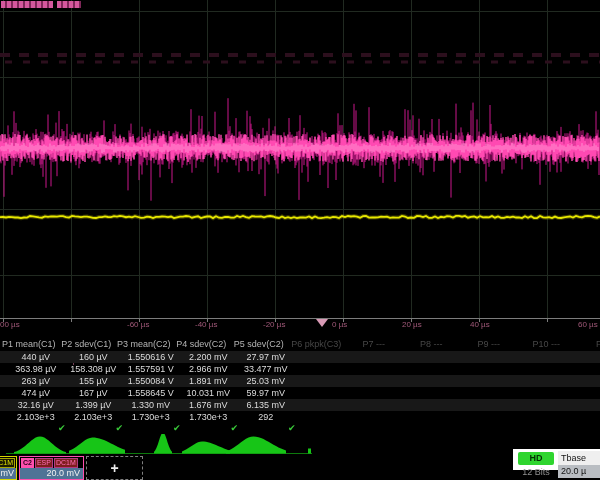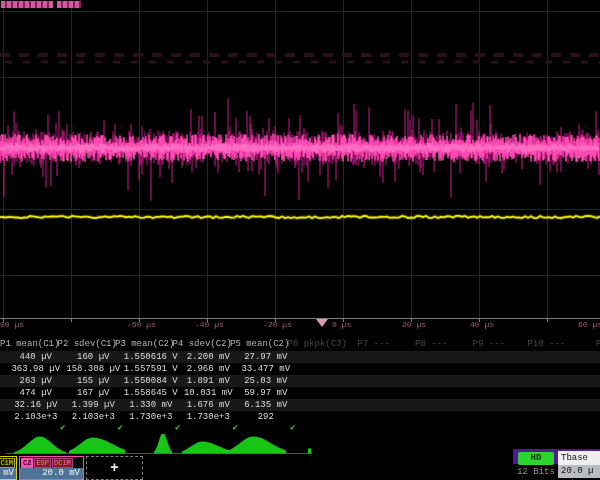--- a/index.html
+++ b/index.html
@@ -1,17 +1,17 @@
 <!DOCTYPE html>
 <html><head>
 <meta charset="utf-8">
 <style>
   html,body{margin:0;padding:0;background:#000;}
   .screen{position:relative;width:600px;height:480px;background:#000;overflow:hidden;
-          font-family:Liberation Mono, monospace;}
+          font-family:Liberation Sans, sans-serif;}
   svg{display:block;position:absolute;left:0;top:0;}
   
   .tlbadge{position:absolute;top:1px;height:7px;
            background:repeating-linear-gradient(90deg,#d4589d 0 4px,#7e2758 4px 6px);}
   
   .time-labels{position:absolute;top:320px;left:0;width:600px;height:12px;
                font-size:8px;color:#a05878;}
   .time-labels span{position:absolute;top:0;white-space:nowrap;}
   
   .mtable{position:absolute;top:338px;left:0;width:600px;}
@@ -33,21 +33,21 @@
   .c2badge{background:#ff4fae;color:#30001c;font-weight:bold;border:1px solid #ff4fae;}
   .pbadge{color:#ff70bd;border:1px solid #b03b85;background:#7f1d1d;}
   .chval{height:11px;line-height:11px;background:#4f7396;color:#f2f2f2;font-size:9px;
          text-align:right;padding-right:3px;}
   .c1frag .chval{padding-right:2px;}
   .cursorbox{position:absolute;left:86px;top:456px;width:57px;height:24px;
              border:1px dashed #808080;box-sizing:border-box;background:#000;
              display:flex;align-items:center;justify-content:center;}
   .plus{color:#ececec;font-size:14px;font-weight:bold;line-height:1;}
   
-  .rightblock{position:absolute;left:513px;top:449px;width:87px;height:15px;background:#4c1d95;}
+  .rightblock{position:absolute;left:513px;top:449px;width:87px;height:21px;background:#ffffff;}
   .hdbadge{position:absolute;left:5px;top:3px;width:36px;height:13px;background:#2fd52f;
            color:#053005;font-weight:bold;font-size:9px;text-align:center;line-height:13px;
            border-radius:2px;}
   .bits{position:absolute;left:0;top:18px;width:46px;text-align:center;color:#909090;font-size:9px;}
   .tbase{position:absolute;left:45px;top:2px;width:55px;height:14px;background:#efefef;
          color:#141414;font-size:9px;line-height:14px;padding-left:3px;box-sizing:border-box;}
   .tbval{position:absolute;left:45px;top:16px;width:55px;height:13px;background:#b9bdc2;
          color:#141414;font-size:9px;line-height:13px;padding-left:3px;box-sizing:border-box;}
 </style>
 </head>
@@ -104,21 +104,21 @@
       <span style="left: 470px;">40 µs</span>
       <span style="left: 538px; padding-left: 40px;">60 µs</span>
     </div>
 
   <div class="mtable">
     <div class="mt-row mt-head">
         <span class="mt-h">P1 mean(C1)</span>
         <span class="mt-h">P2 sdev(C1)</span>
         <span class="mt-h">P3 mean(C2)</span>
         <span class="mt-h">P4 sdev(C2)</span>
-        <span class="mt-h">P5 mean(C2)</span>
+        <span class="mt-h">P5 sdev(C2)</span>
         <span class="mt-h dim">P6 pkpk(C3)</span>
         <span class="mt-h dim">P7 ---</span>
         <span class="mt-h dim">P8 ---</span>
         <span class="mt-h dim">P9 ---</span>
         <span class="mt-h dim">P10 ---</span>
         <span class="mt-h dim">P11</span>
       </div>
     <div>
         <div class="mt-row stripe">
           <span class="mt-v">440 µV</span>

